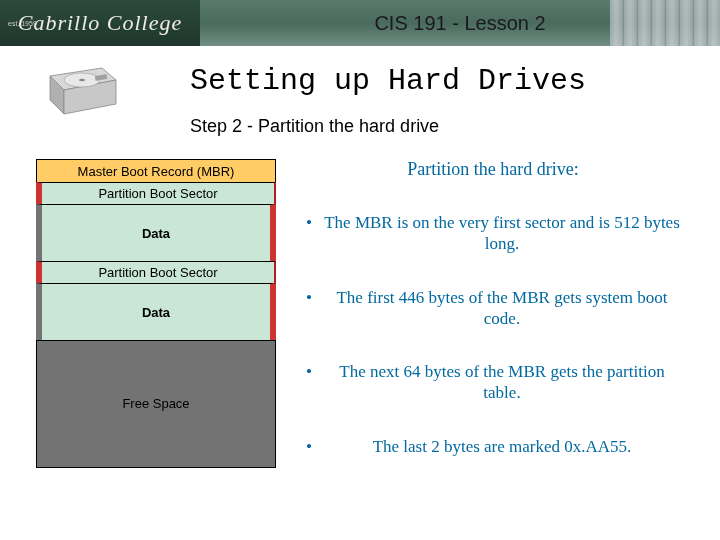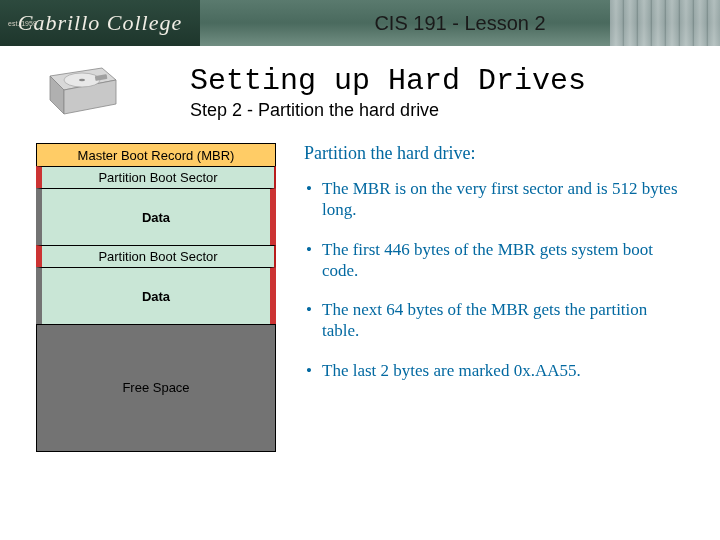--- a/index.html
+++ b/index.html
@@ -81,27 +81,28 @@
   .main-title {
     font-family: Liberation Mono, monospace;
     font-size: 30px;
     font-weight: 500;
     color: #000;
   }
   .subtitle {
     font-family: Verdana, sans-serif;
     font-size: 18px;
     color: #000;
-    margin-top: 2px;
+    margin-top: 18px;
   }
 
   .body-row {
     display: flex;
     gap: 28px;
     margin-top: 22px;
+    text-align: center;
   }
 
   .diagram {
     width: 240px;
     flex-shrink: 0;
     margin-left: 6px;
   }
   .dcell {
     border: 1.5px solid #000;
     display: flex;
@@ -129,20 +130,21 @@
     margin-bottom: 14px;
   }
   .notes ul {
     list-style: none;
   }
   .notes li {
     position: relative;
     padding-left: 18px;
     margin-bottom: 18px;
     line-height: 1.25;
+    margin-top: 32px;
   }
   .notes li::before {
     content: "•";
     position: absolute;
     left: 2px;
     top: 0;
     font-size: 17px;
   }
 </style>
 </head>

